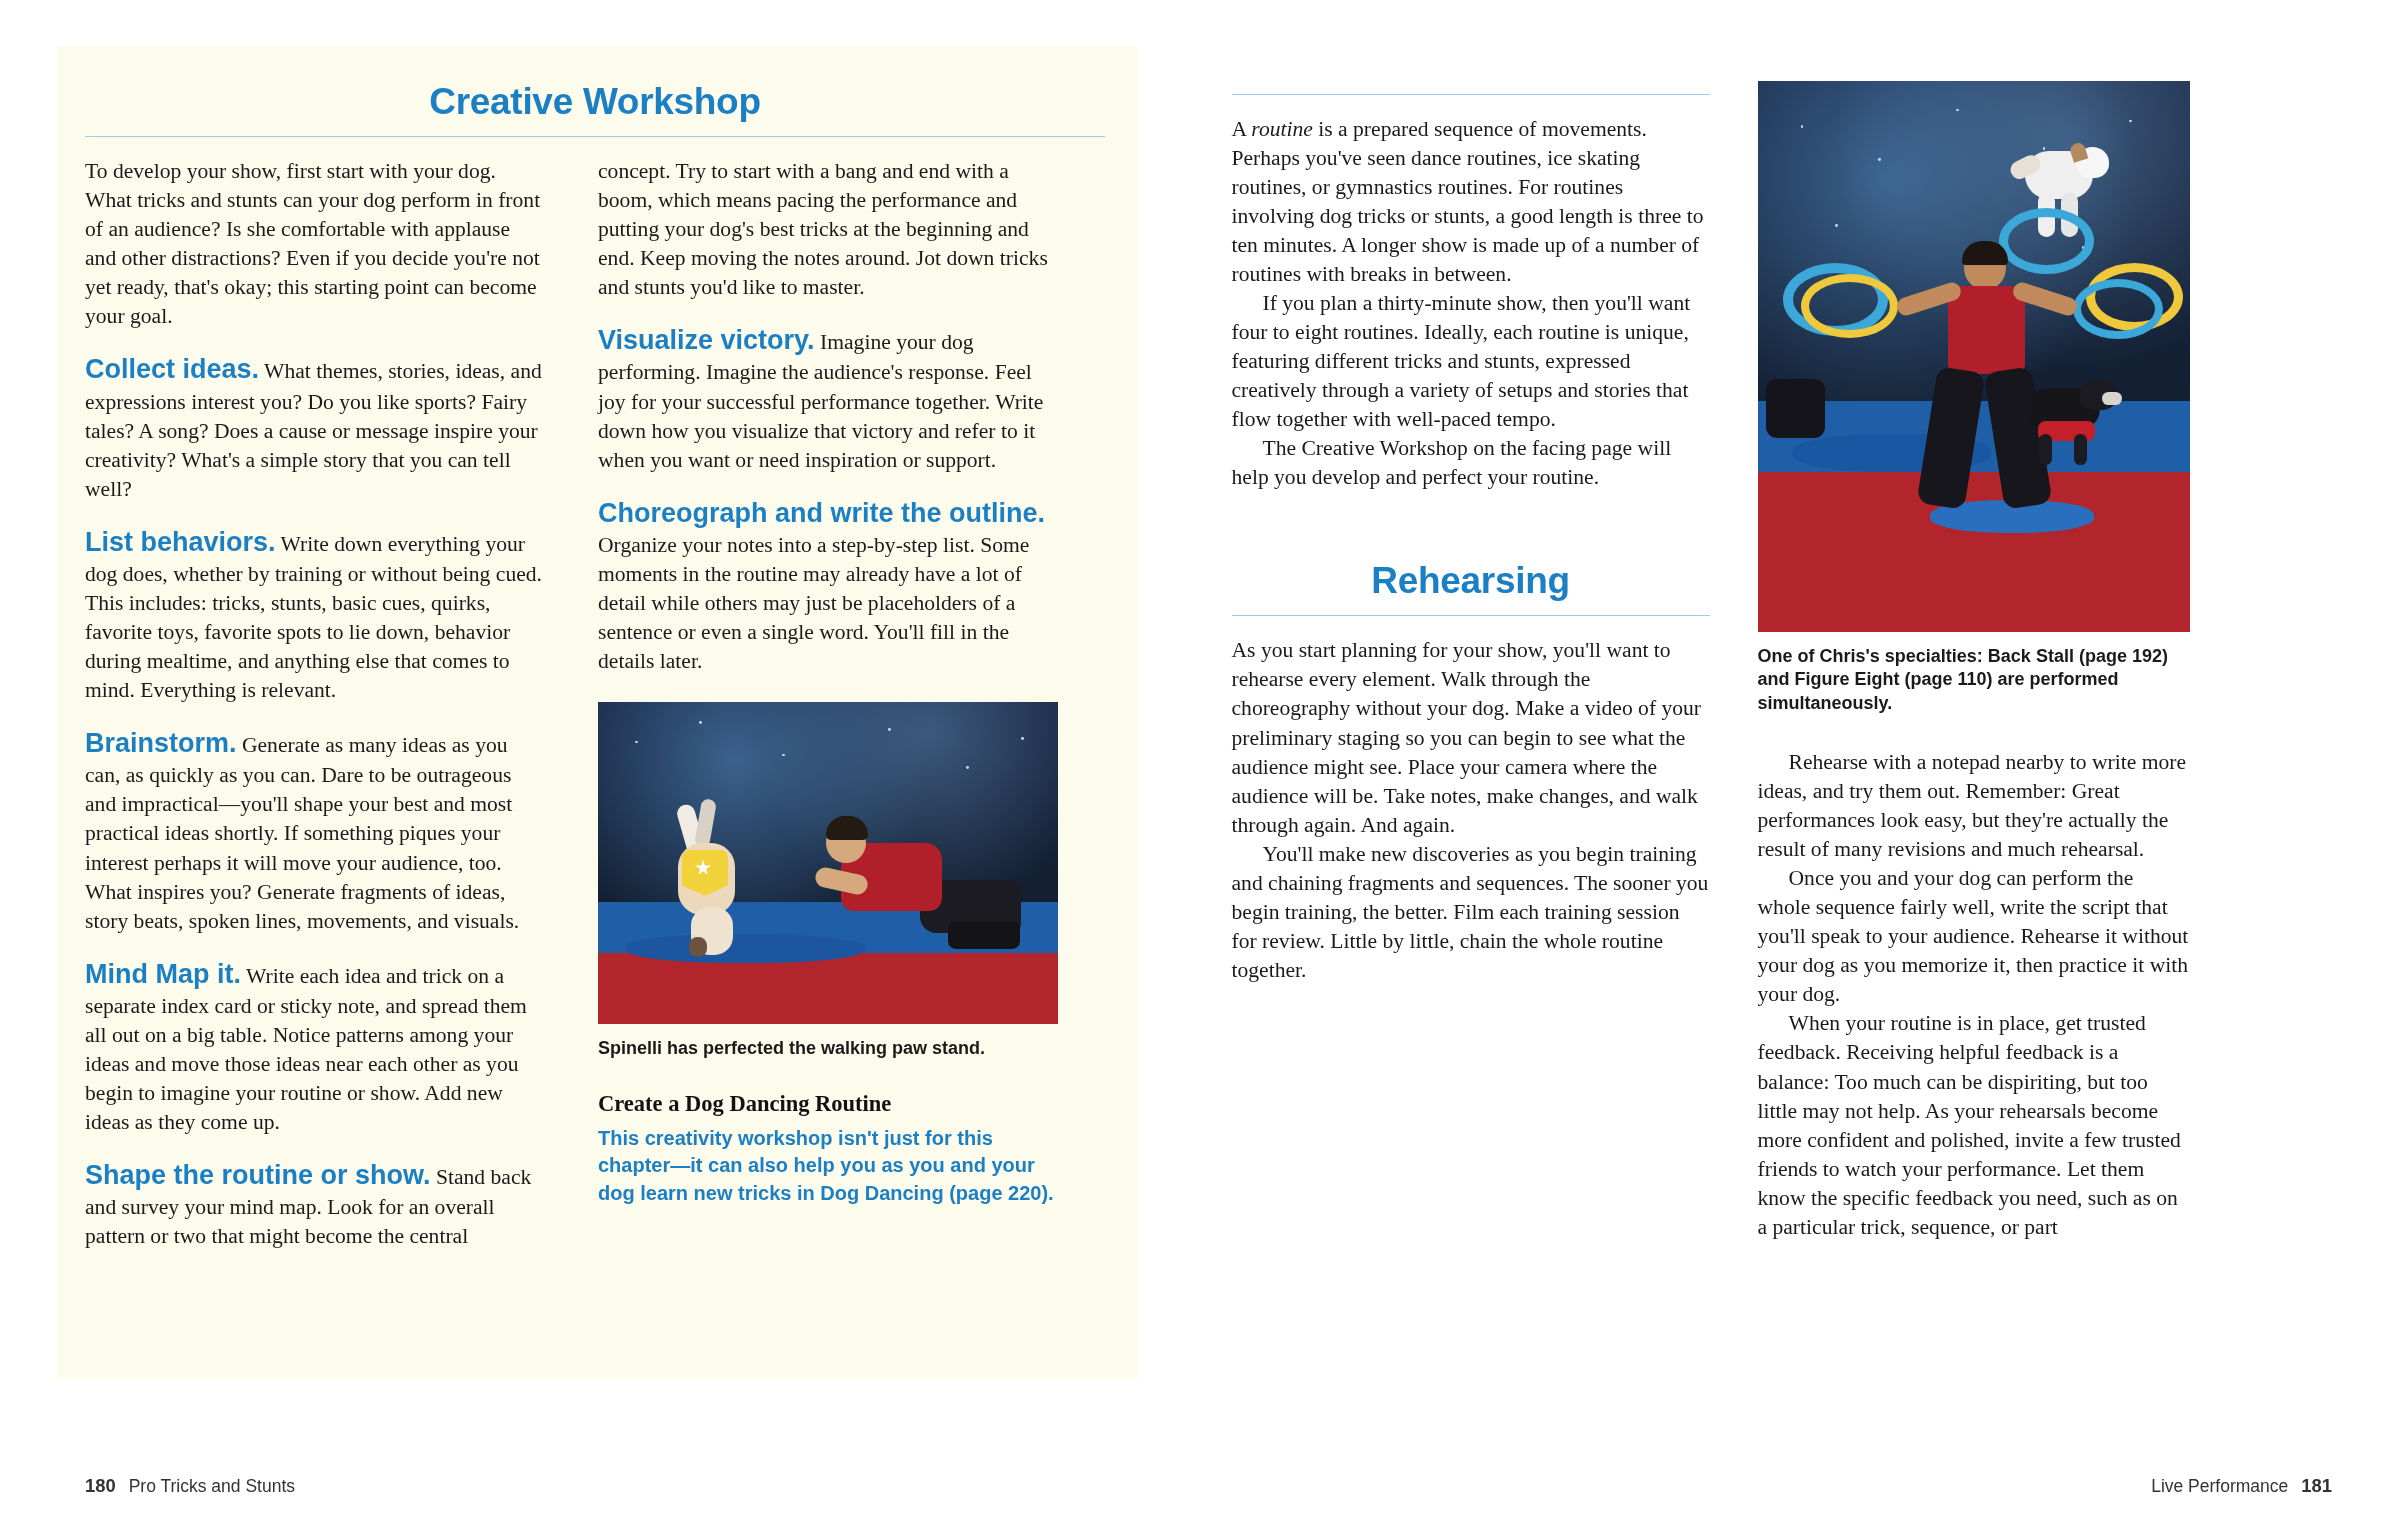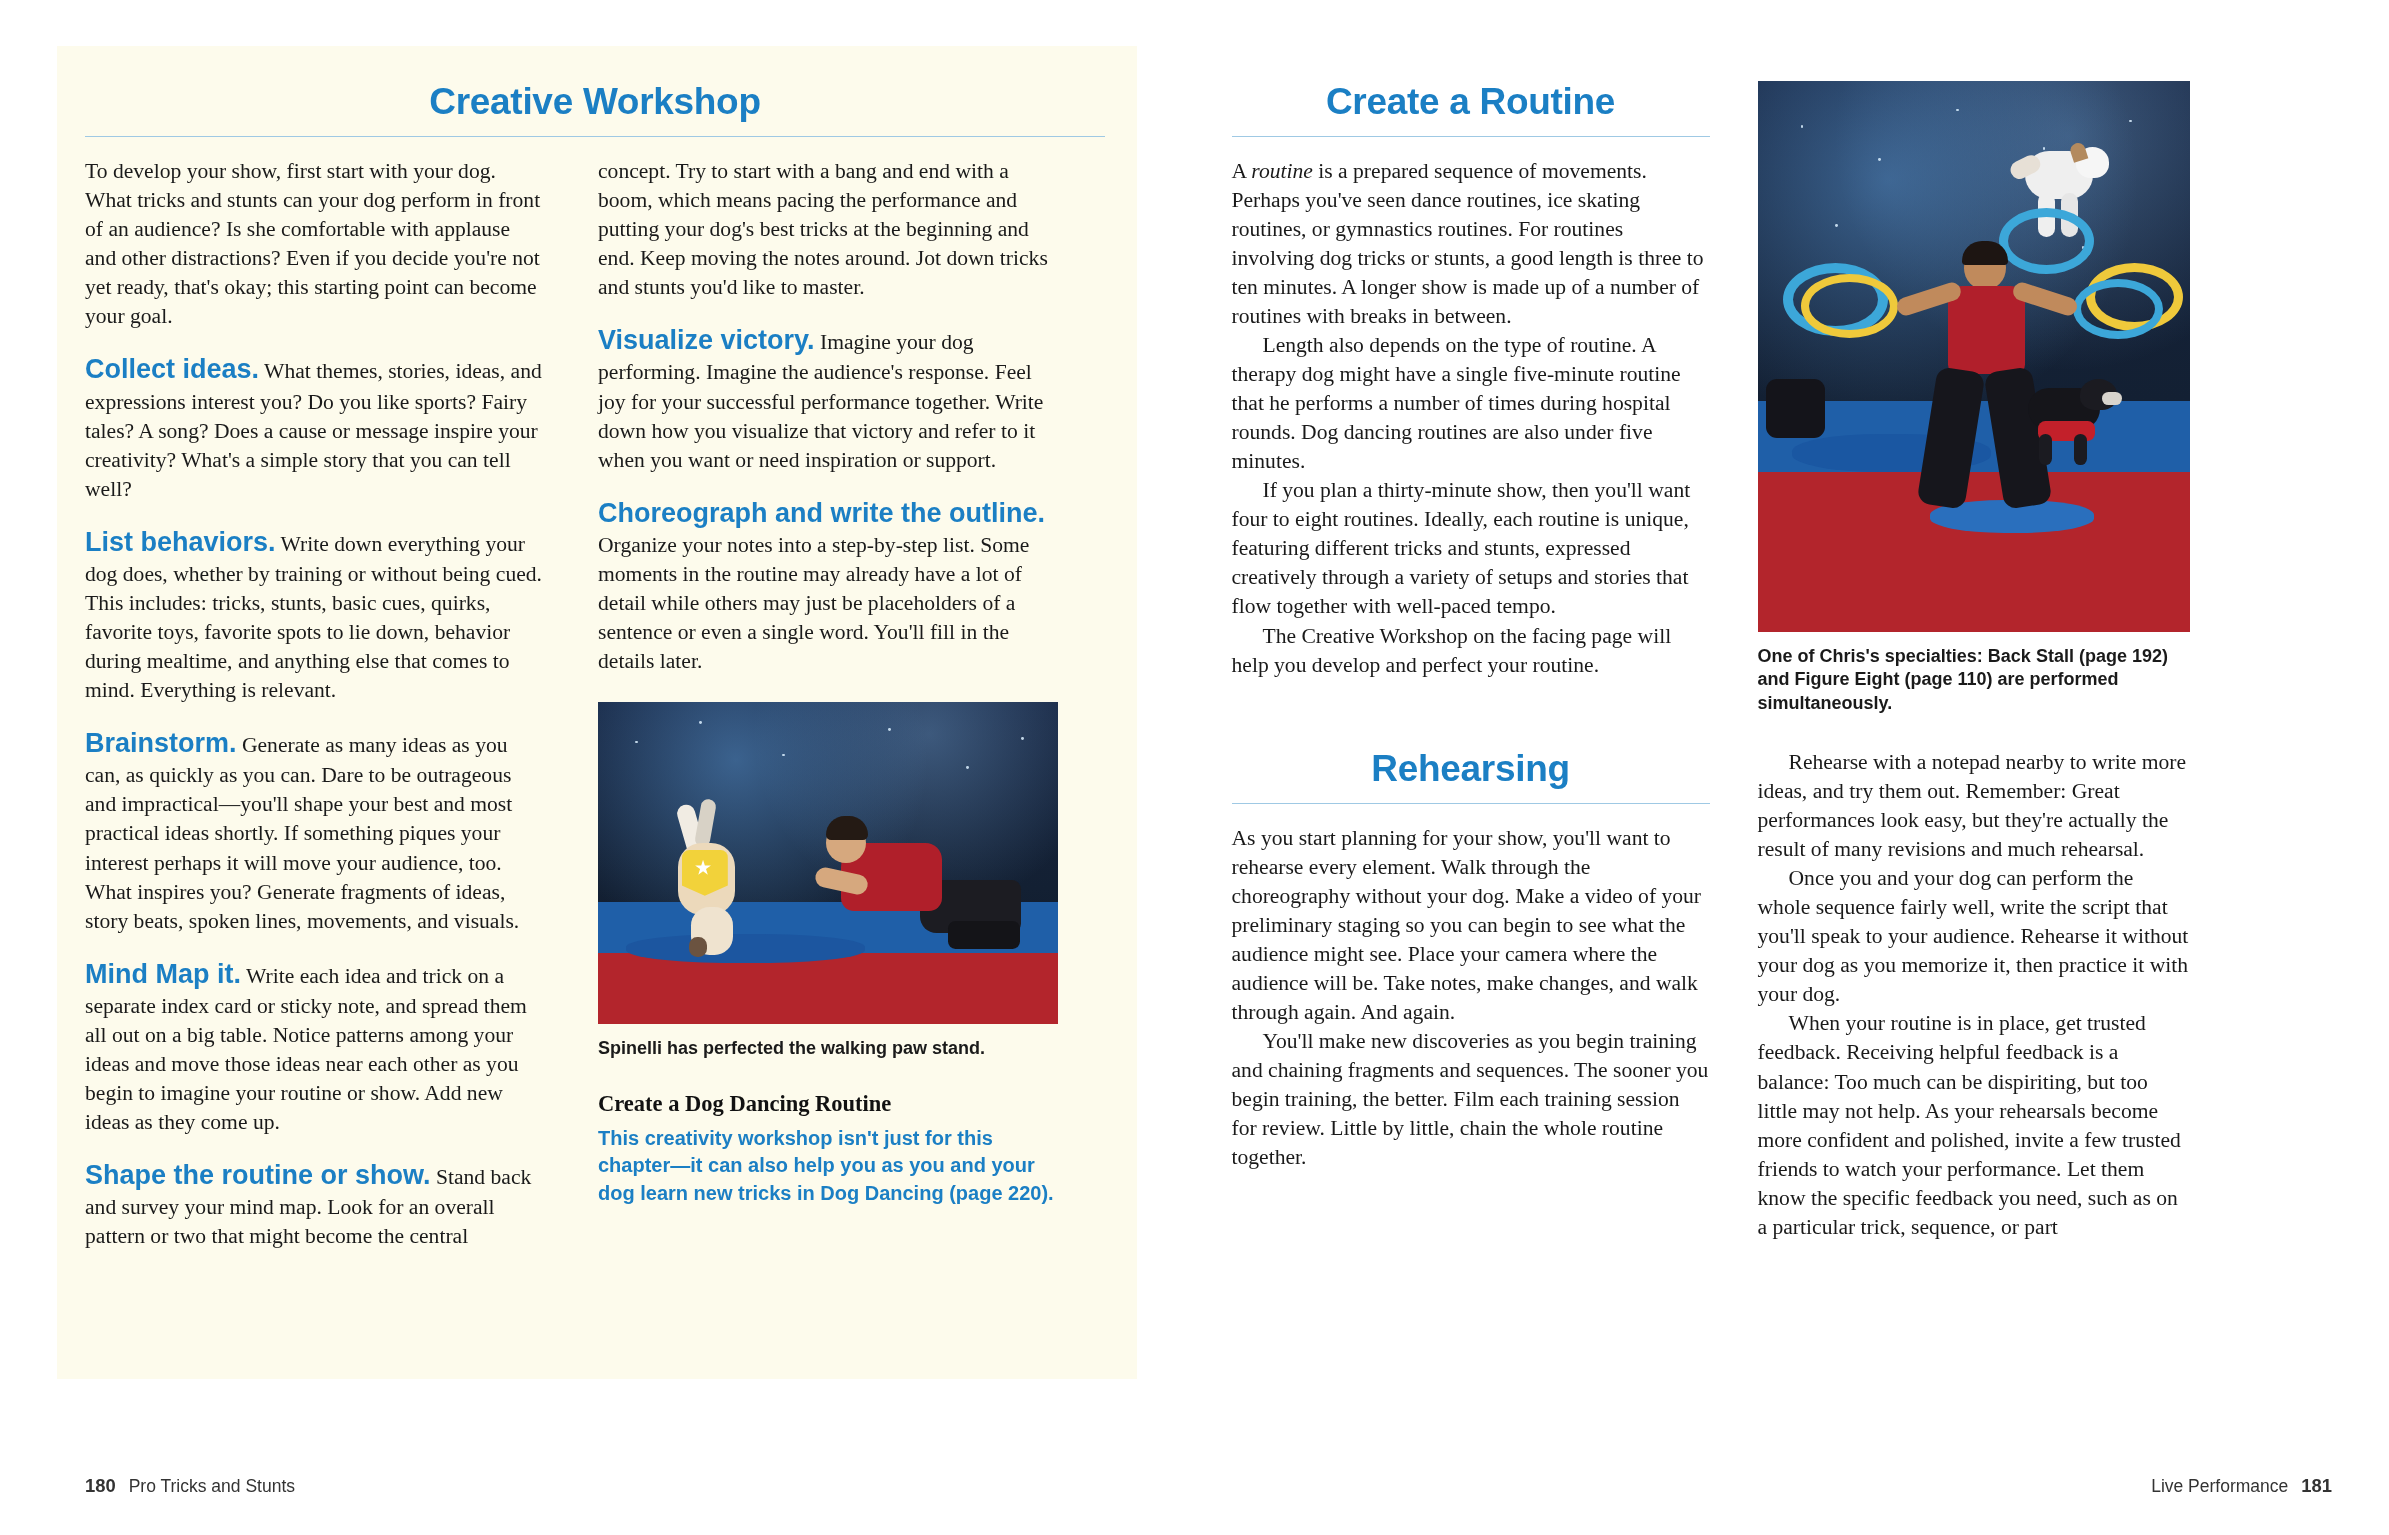--- a/index.html
+++ b/index.html
@@ -251,26 +251,24 @@
       <span>Pro Tricks and Stunts</span>
     </div>
   </div>
 
   <div class="page">
     <div class="right-content">
 
       <div class="rcols">
 
         <div class="rcol">
-          <h1 class="section-title">Create a Routine</h1>
           <hr class="rule">
 
           <div style="margin-top:20px;">
             <p class="body" style="margin-bottom:0;">A <em>routine</em> is a prepared sequence of movements. Perhaps you've seen dance routines, ice skating routines, or gymnastics routines. For routines involving dog tricks or stunts, a good length is three to ten minutes. A longer show is made up of a number of routines with breaks in between.</p>
-            <p class="body indent" style="margin-bottom:0;">Length also depends on the type of routine. A therapy dog might have a single five-minute routine that he performs a number of times during hospital rounds. Dog dancing routines are also under five minutes.</p>
             <p class="body indent" style="margin-bottom:0;">If you plan a thirty-minute show, then you'll want four to eight routines. Ideally, each routine is unique, featuring different tricks and stunts, expressed creatively through a variety of setups and stories that flow together with well-paced tempo.</p>
             <p class="body indent" style="margin-bottom:0;">The Creative Workshop on the facing page will help you develop and perfect your routine.</p>
           </div>
 
           <h1 class="section-title" style="margin-top:68px;">Rehearsing</h1>
           <hr class="rule">
 
           <div style="margin-top:20px;">
             <p class="body" style="margin-bottom:0;">As you start planning for your show, you'll want to rehearse every element. Walk through the choreography without your dog. Make a video of your preliminary staging so you can begin to see what the audience might see. Place your camera where the audience will be. Take notes, make changes, and walk through again. And again.</p>
             <p class="body indent" style="margin-bottom:0;">You'll make new discoveries as you begin training and chaining fragments and sequences. The sooner you begin training, the better. Film each training session for review. Little by little, chain the whole routine together.</p>

